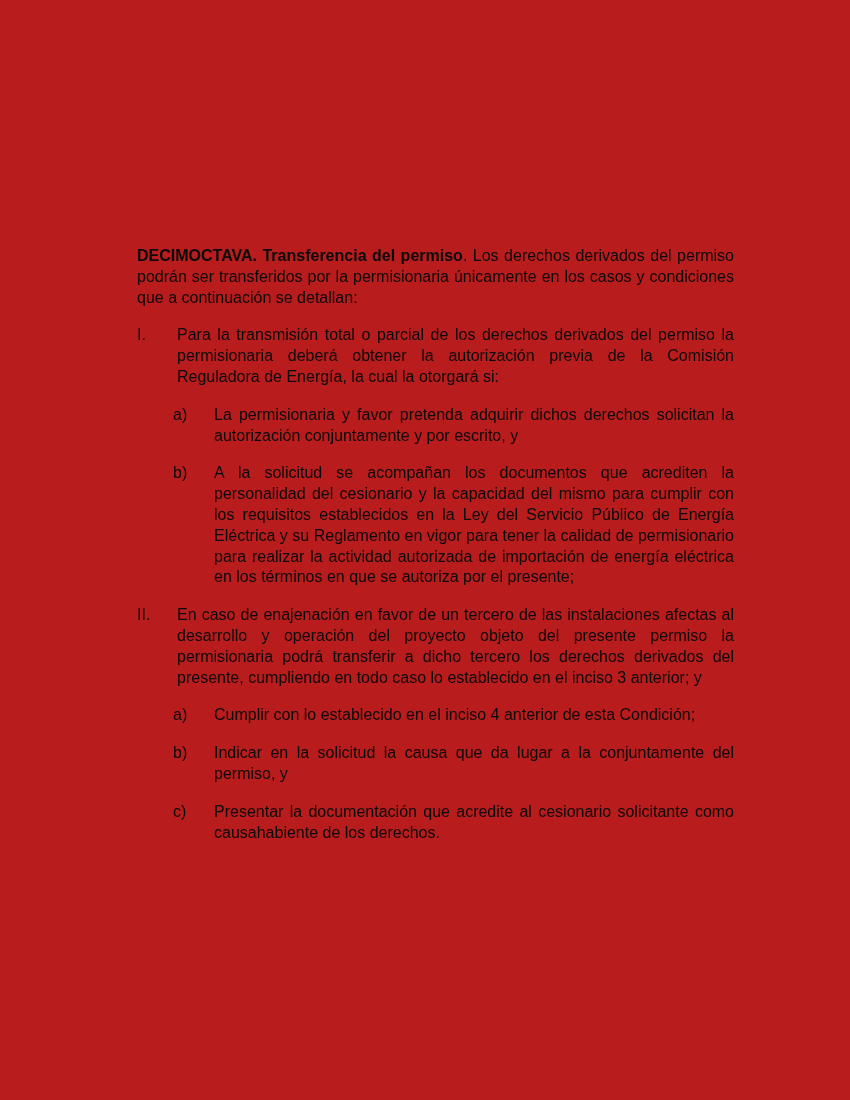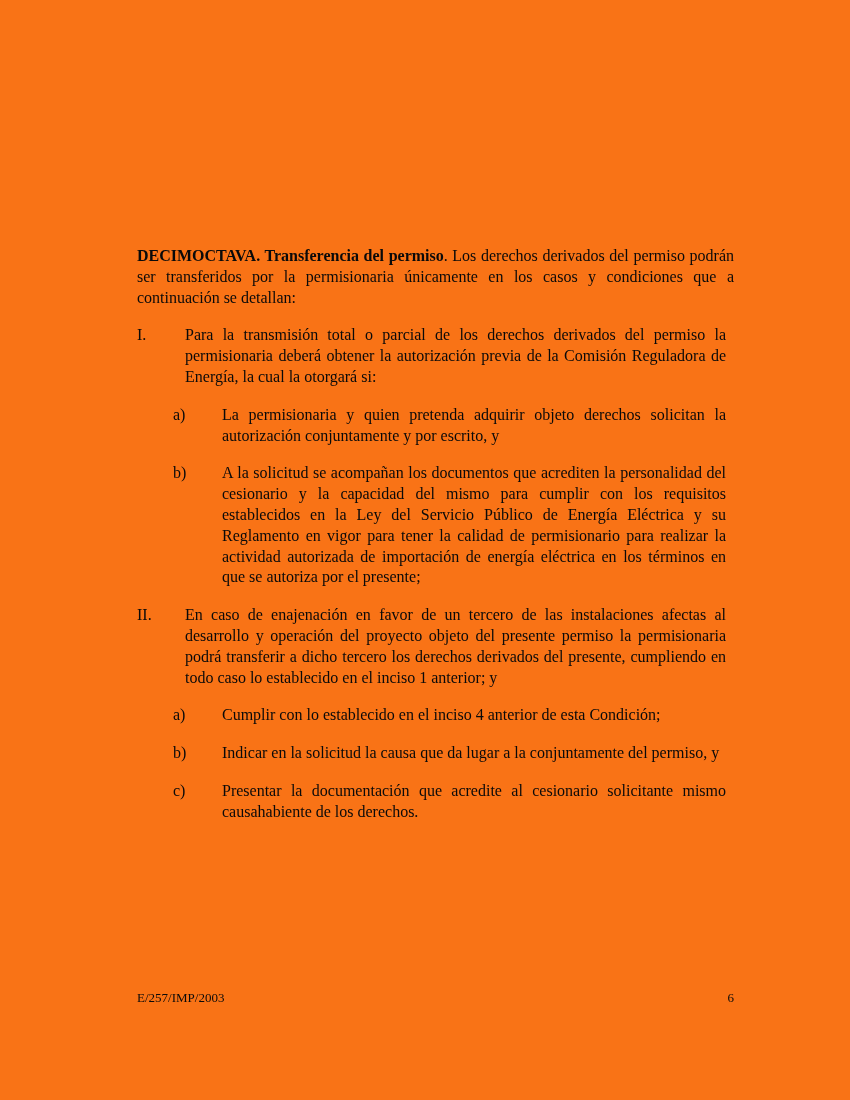--- a/index.html
+++ b/index.html
@@ -4,22 +4,22 @@
 <style>
   html, body {
     margin: 0;
     padding: 0;
     background: #ffffff;
   }
   .page {
     position: relative;
     width: 850px;
     height: 1100px;
-    background: #f97316;
-    font-family: Liberation Serif, serif;
+    background: #b91c1c;
+    font-family: Liberation Sans, sans-serif;
     color: #0a0a0a;
     overflow: hidden;
   }
   .content {
     position: absolute;
     left: 137px;
     top: 246px;
     width: 597px;
     font-size: 16px;
     line-height: 20.8px;
@@ -39,21 +39,21 @@
   .item > .marker {
     position: absolute;
     left: 0;
     top: 0;
   }
   .sub {
     margin-left: 36px;
     padding-left: 41px;
   }
   .itext {
-    margin: 8px;
+    margin: 0;
   }
   .footer {
     position: absolute;
     left: 137px;
     top: 990px;
     width: 597px;
     display: flex;
     justify-content: space-between;
     font-size: 13px;
     line-height: 16px;
@@ -67,48 +67,44 @@
 
     <p class="para"><span class="bold">DECIMOCTAVA. Transferencia del permiso</span><span>. Los derechos derivados del permiso podrán ser transferidos por la permisionaria únicamente en los casos y condiciones que a continuación se detallan:</span></p>
 
     <div class="item">
       <span class="marker">I.</span>
       <p class="itext">Para la transmisión total o parcial de los derechos derivados del permiso la permisionaria deberá obtener la autorización previa de la Comisión Reguladora de Energía, la cual la otorgará si:</p>
     </div>
 
     <div class="item sub">
       <span class="marker">a)</span>
-      <p class="itext">La permisionaria y quien pretenda adquirir objeto derechos solicitan la autorización conjuntamente y por escrito, y</p>
+      <p class="itext">La permisionaria y favor pretenda adquirir dichos derechos solicitan la autorización conjuntamente y por escrito, y</p>
     </div>
 
     <div class="item sub">
       <span class="marker">b)</span>
       <p class="itext">A la solicitud se acompañan los documentos que acrediten la personalidad del cesionario y la capacidad del mismo para cumplir con los requisitos establecidos en la Ley del Servicio Público de Energía Eléctrica y su Reglamento en vigor para tener la calidad de permisionario para realizar la actividad autorizada de importación de energía eléctrica en los términos en que se autoriza por el presente;</p>
     </div>
 
     <div class="item">
       <span class="marker">II.</span>
-      <p class="itext">En caso de enajenación en favor de un tercero de las instalaciones afectas al desarrollo y operación del proyecto objeto del presente permiso la permisionaria podrá transferir a dicho tercero los derechos derivados del presente, cumpliendo en todo caso lo establecido en el inciso 1 anterior; y</p>
+      <p class="itext">En caso de enajenación en favor de un tercero de las instalaciones afectas al desarrollo y operación del proyecto objeto del presente permiso la permisionaria podrá transferir a dicho tercero los derechos derivados del presente, cumpliendo en todo caso lo establecido en el inciso 3 anterior; y</p>
     </div>
 
 
     <div class="item sub">
       <span class="marker">a)</span>
       <p class="itext">Cumplir con lo establecido en el inciso 4 anterior de esta Condición;</p>
     </div>
 
     <div class="item sub">
       <span class="marker">b)</span>
       <p class="itext">Indicar en la solicitud la causa que da lugar a la conjuntamente del permiso, y</p>
     </div>
 
     <div class="item sub">
       <span class="marker">c)</span>
-      <p class="itext">Presentar la documentación que acredite al cesionario solicitante mismo causahabiente de los derechos.</p>
+      <p class="itext">Presentar la documentación que acredite al cesionario solicitante como causahabiente de los derechos.</p>
     </div>
 
   </div>
 
-  <div class="footer">
-    <span>E/257/IMP/2003</span>
-    <span>6</span>
-  </div>
 </div>
 
 </body></html>

